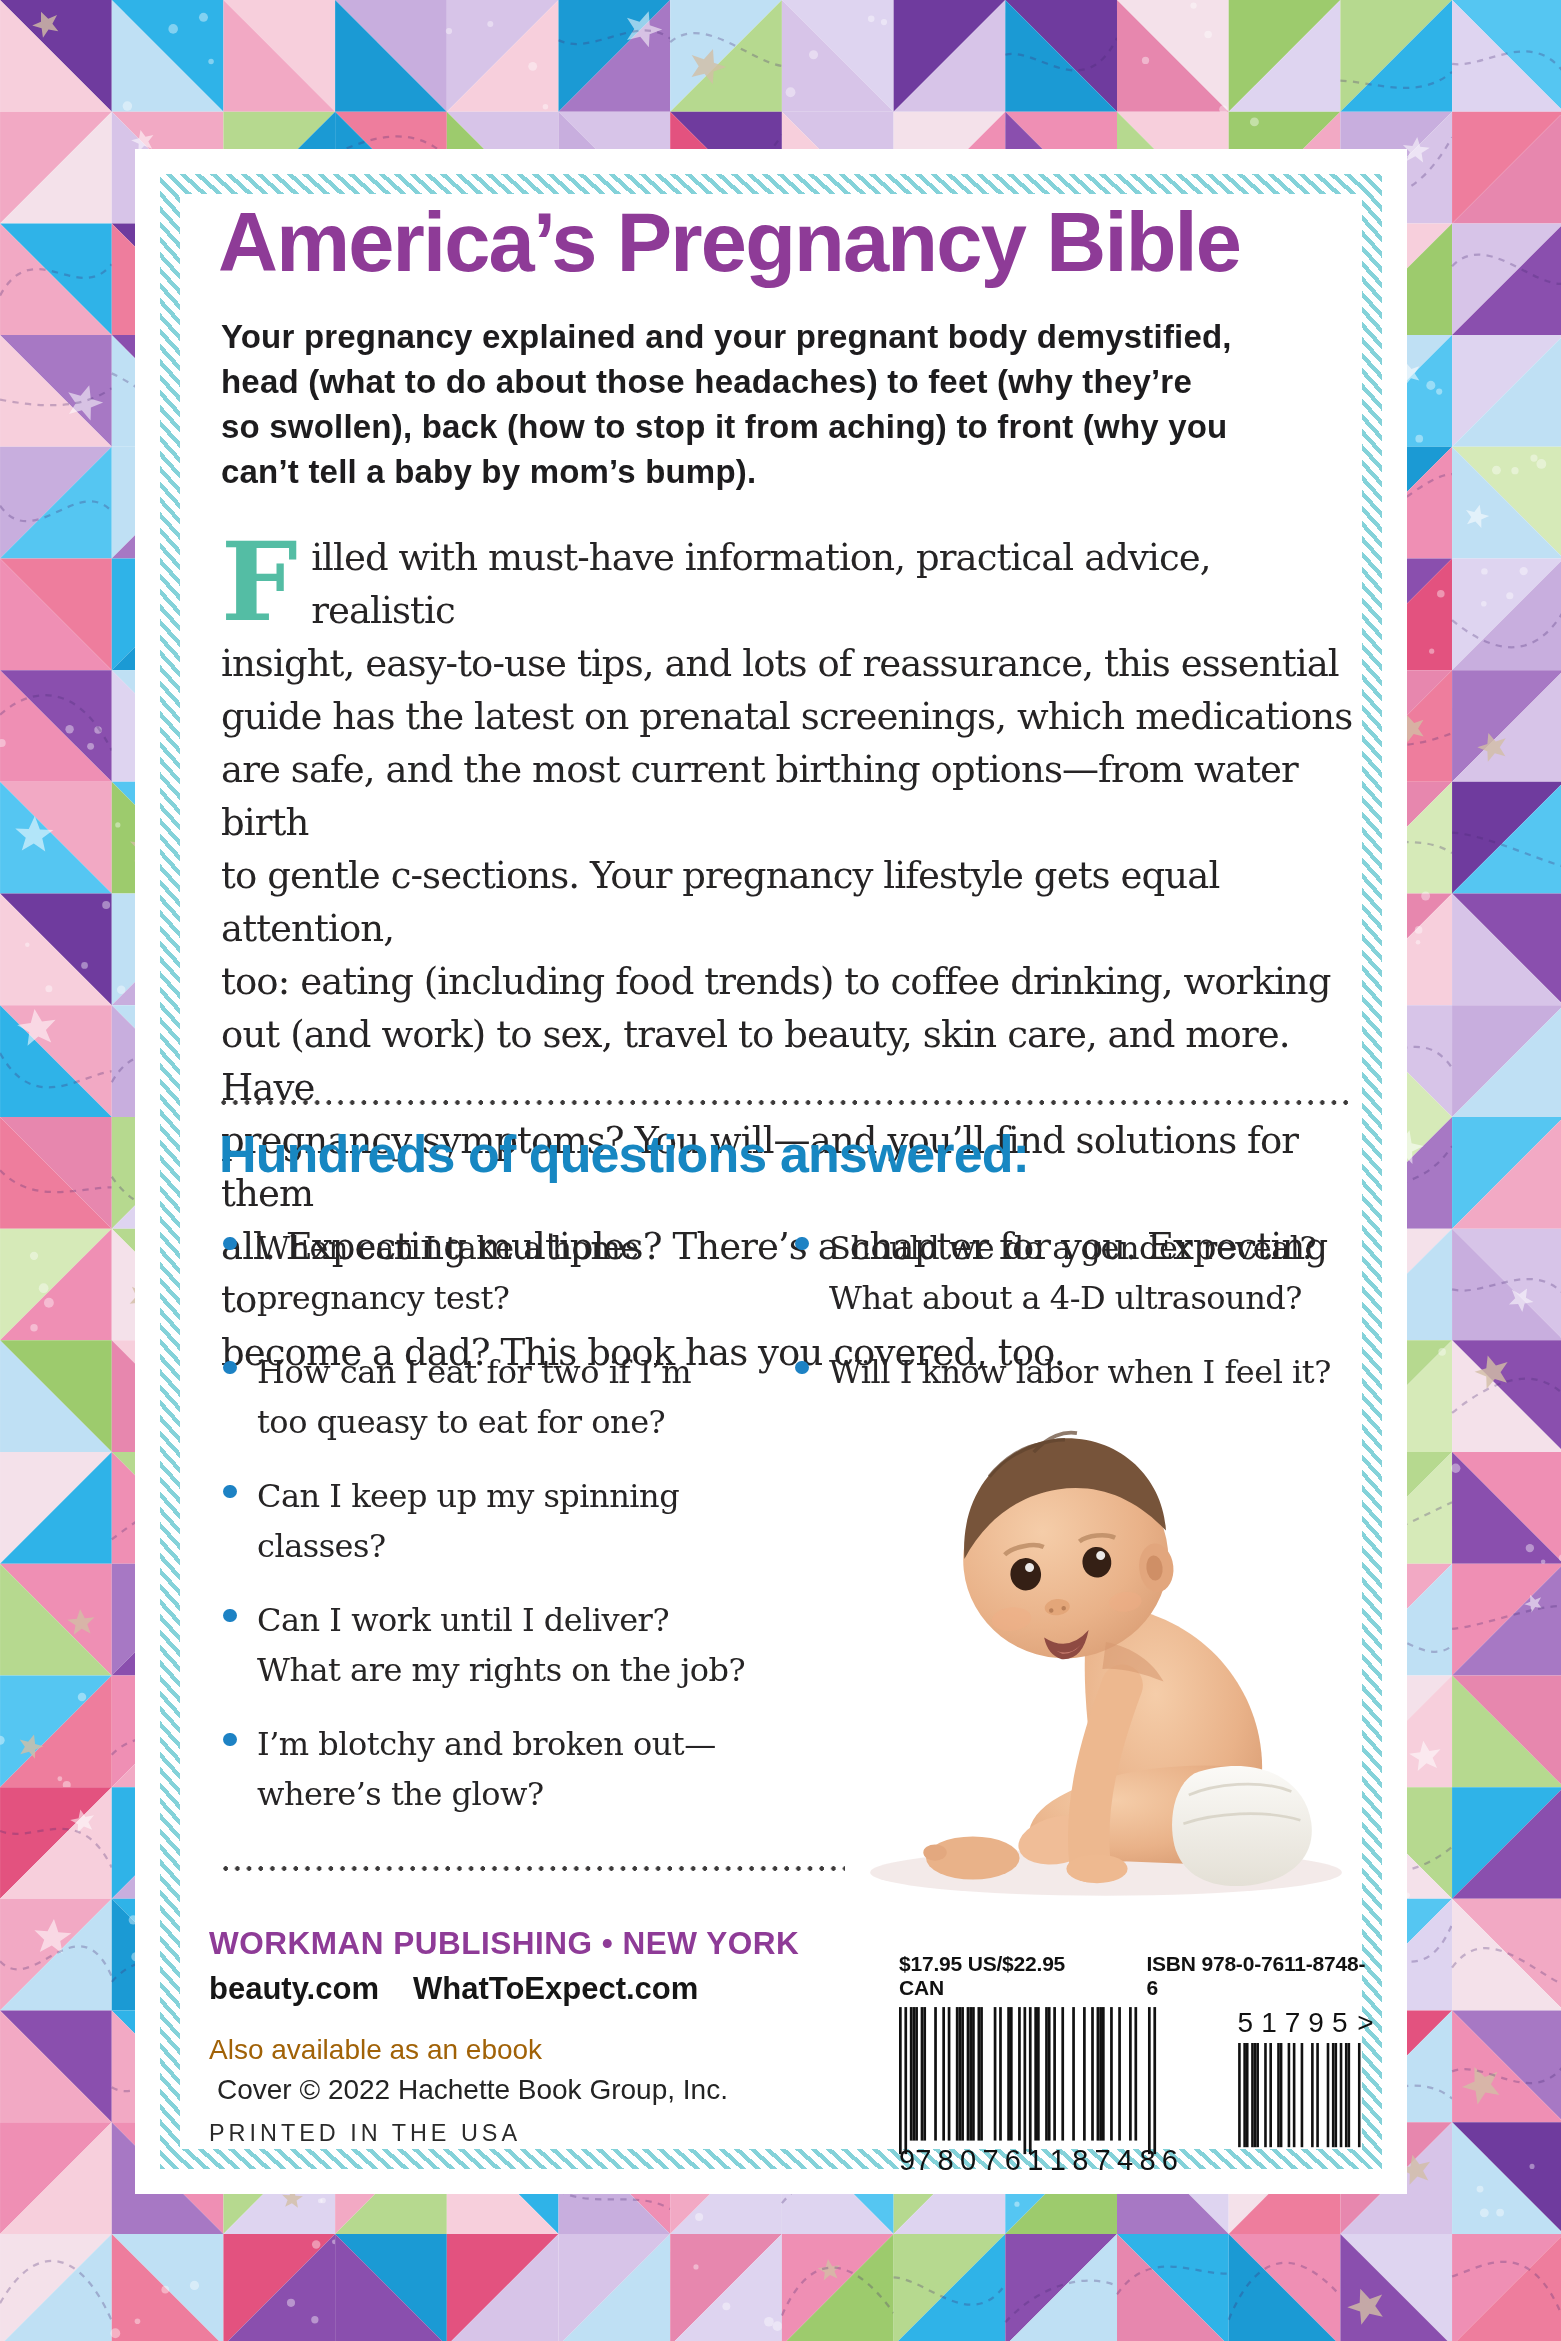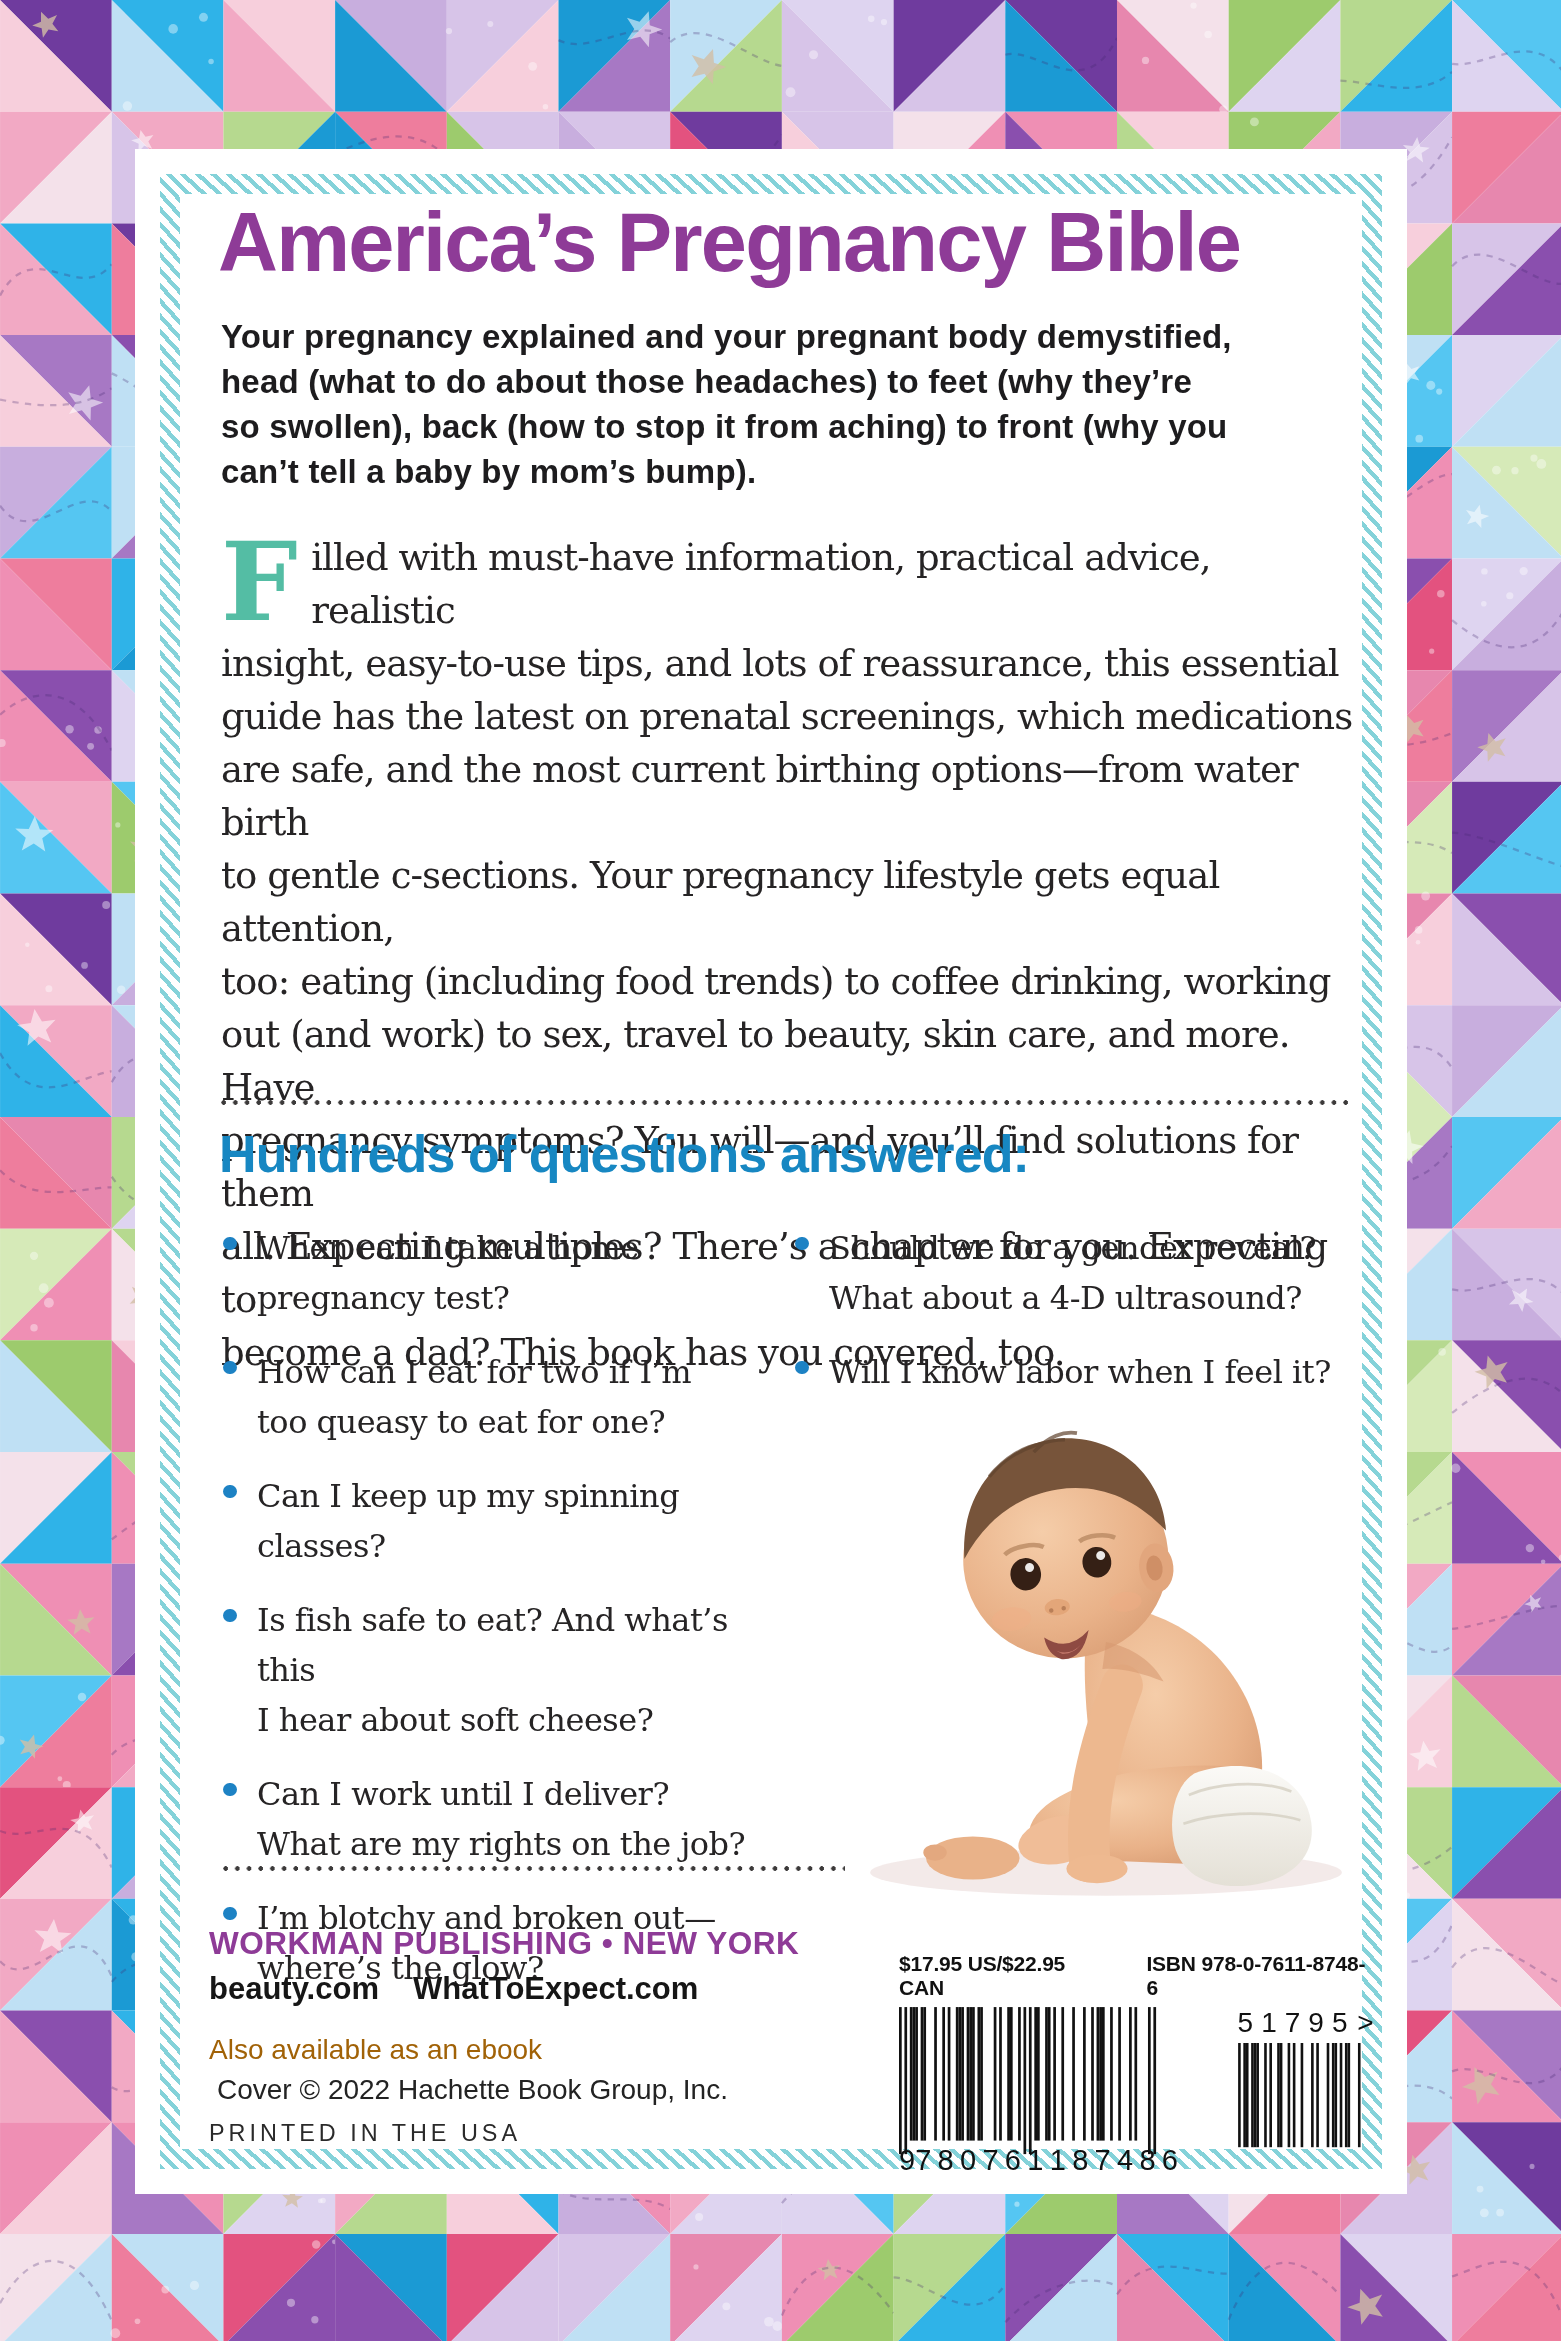--- a/index.html
+++ b/index.html
@@ -1212,25 +1212,20 @@
           <span class="q">How can I eat for two if I’m
 too queasy to eat for one?</span>
         </li>
       <li>
           <span class="dot"></span>
           <span class="q">Can I keep up my spinning
 classes?</span>
         </li>
       <li>
           <span class="dot"></span>
-          <span class="q">Is fish safe to eat? And what’s this
-I hear about soft cheese?</span>
-        </li>
-      <li>
-          <span class="dot"></span>
           <span class="q">Can I work until I deliver?
 What are my rights on the job?</span>
         </li>
       <li>
           <span class="dot"></span>
           <span class="q">I’m blotchy and broken out—
 where’s the glow?</span>
         </li>
     </ul>
 

